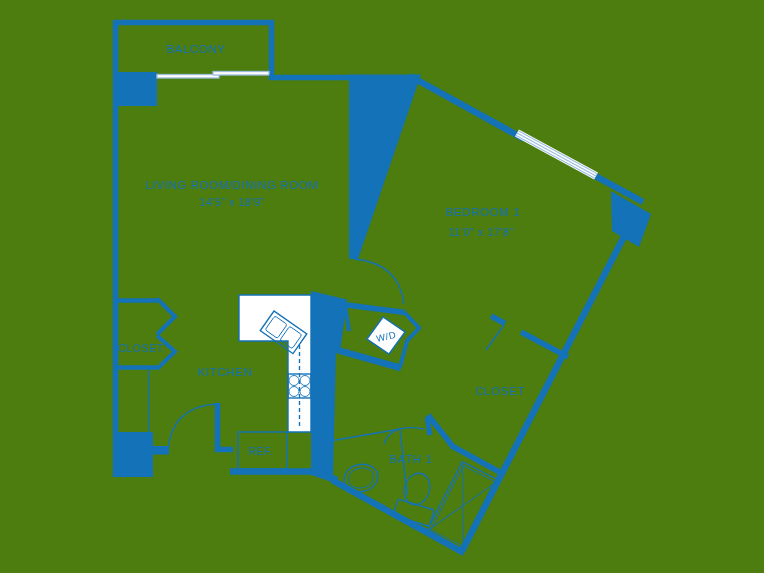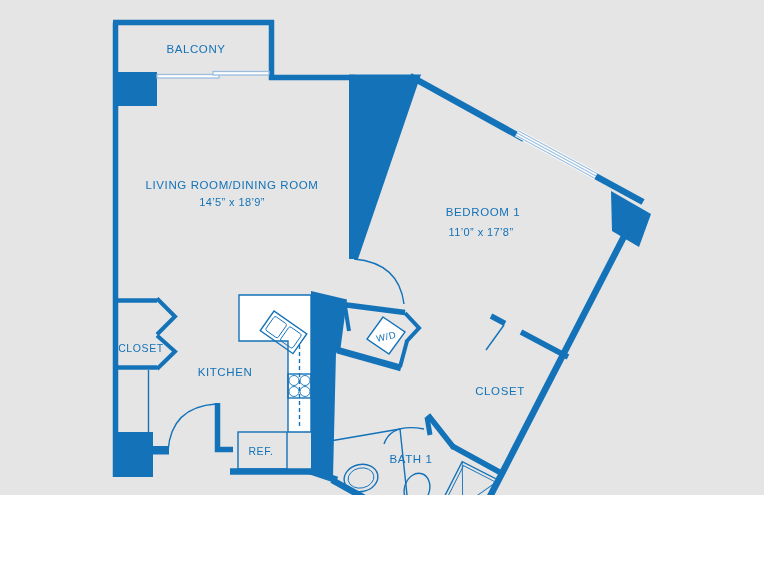--- a/index.html
+++ b/index.html
@@ -1,16 +1,16 @@
 <!DOCTYPE html>
 <html style="--wall: #1372b8; --light: #9bbedf;"><head>
 <meta charset="utf-8">
 <style>
   html,body{margin:0;padding:0;background:#ffffff;}
-  #stage{position:relative;width:764px;height:495px;background:#e5e5e5;overflow:hidden;
+  #stage{position:relative;width:764px;height:573px;background:#4d7c0f;overflow:hidden;
          font-family:"Liberation Sans",sans-serif;}
   svg{position:absolute;left:0;top:0;}
   
   .w{stroke:var(--wall);fill:none;stroke-width:5.5;}
   .w65{stroke:var(--wall);fill:none;stroke-width:6.5;}
   .w45{stroke:var(--wall);fill:none;stroke-width:4.5;}
   .w4{stroke:var(--wall);fill:none;stroke-width:4;}
   .thin{stroke:var(--wall);fill:none;stroke-width:1.4;}
   .hair{stroke:var(--wall);fill:none;stroke-width:0.9;}
   .fillw{fill:var(--wall);stroke:none;}

